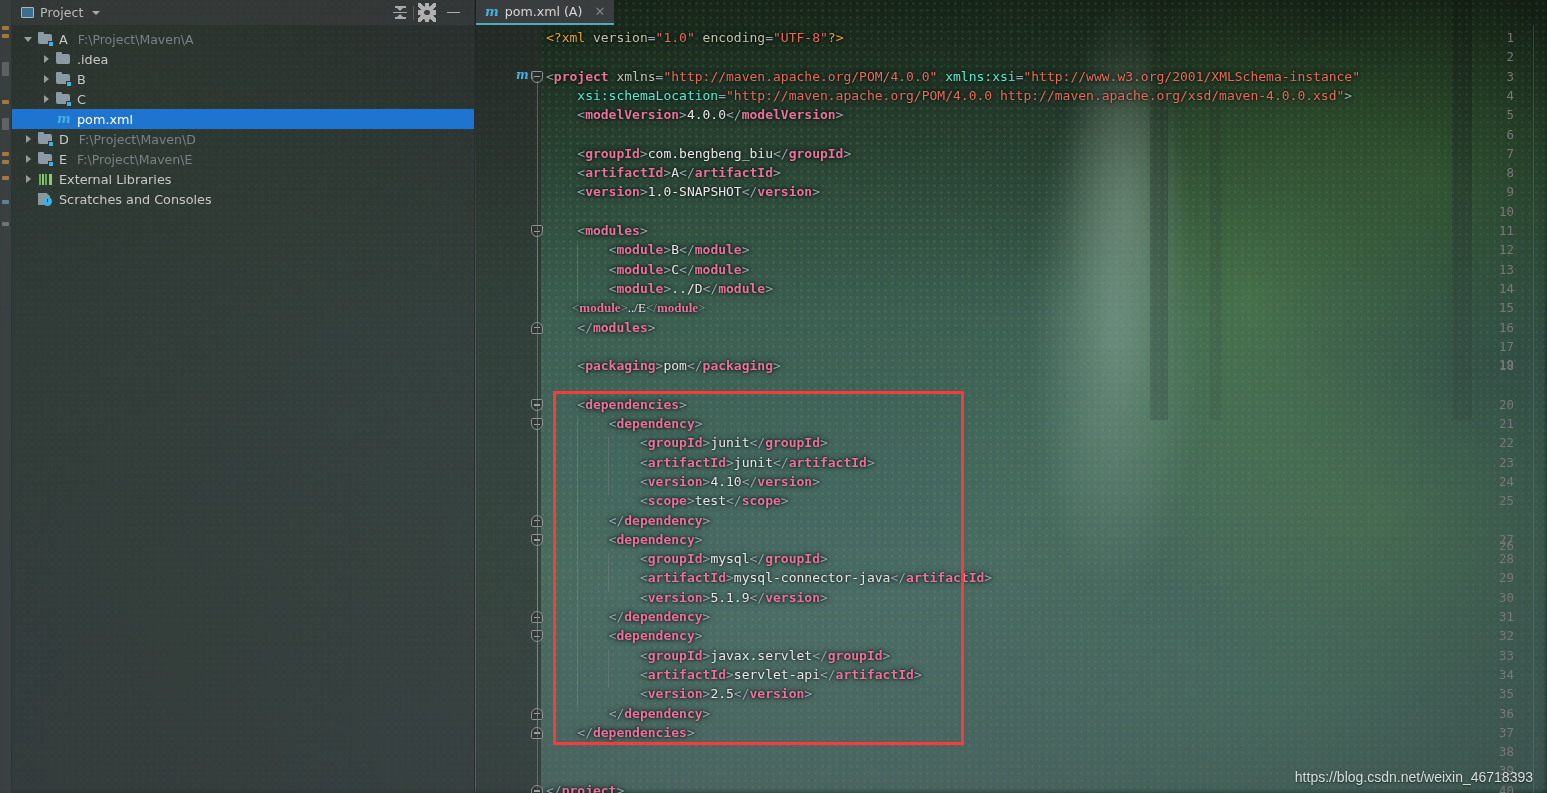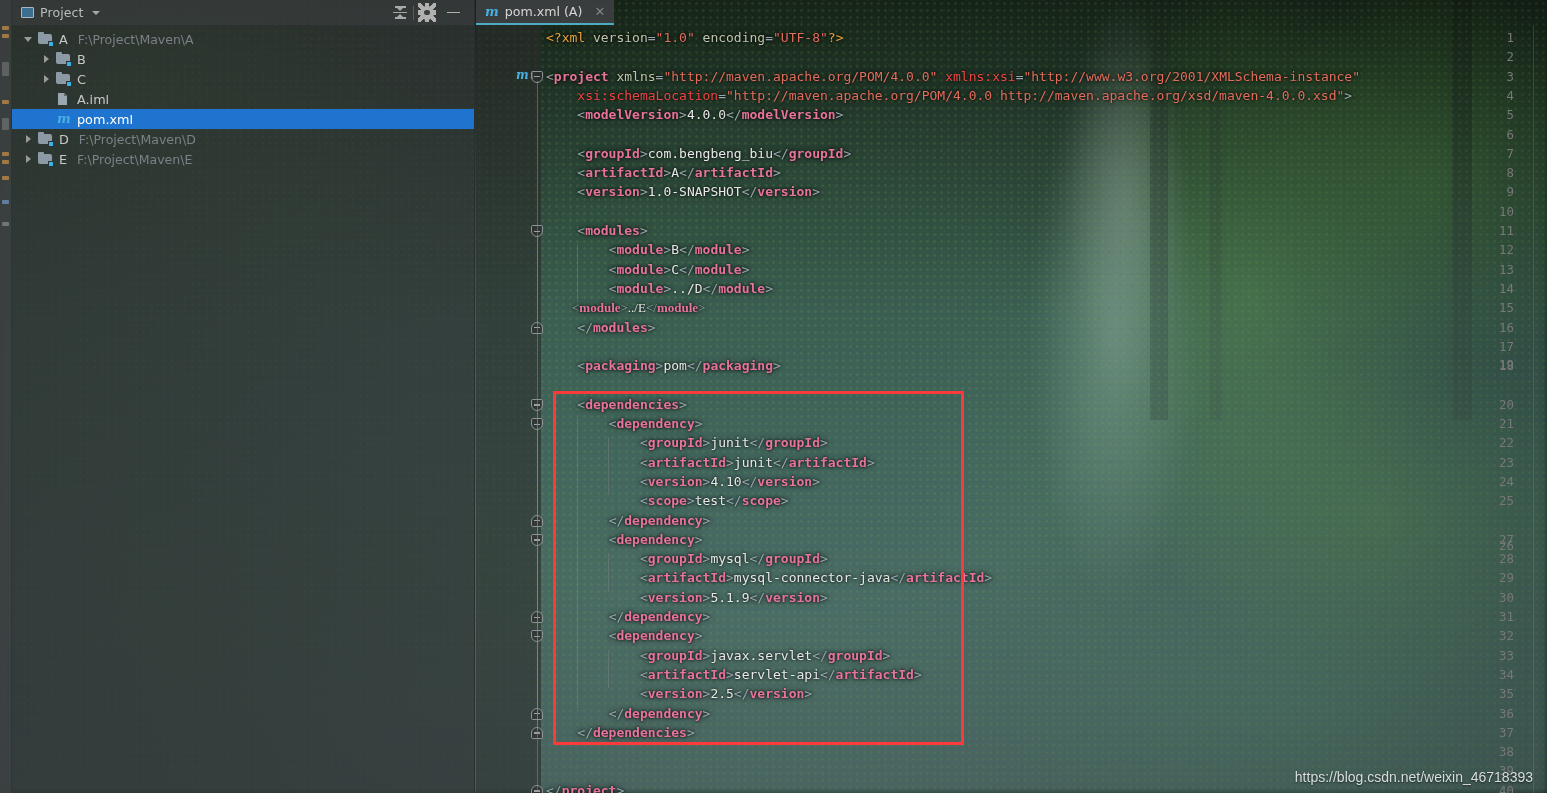--- a/index.html
+++ b/index.html
@@ -209,21 +209,21 @@
   }
   .codeline{
     position:absolute; left:70px; white-space:pre;
     font-family:"DejaVu Sans Mono", monospace; font-size:13px; letter-spacing:0px;
     text-shadow:0 0 3px rgba(0,0,0,.85), 0 0 6px rgba(0,0,0,.6);
   }
   .tag{ color:#e8749c; font-weight:bold; }
   .brk{ color:#9aa7b0; }
   .txt{ color:#e8e8e8; }
   .attr{ color:#bfc5ad; }
-  .attr2{ color:#ef4444; }
+  .attr2{ color:#5eead4; }
   .str{ color:#e26d5c; }
   .pi{ color:#e8a33d; }
   .pistr{ color:#e26d5c; }
 
   .redbox{
     position:absolute;
     border:3px solid #fb3b3b;
     pointer-events:none;
   }
   .watermark{
@@ -297,46 +297,46 @@
       <div class="row">
         <span class="arrow down"></span>
         <span class="ico">
             <i class="folder"></i>
             <i class="badge"></i>
           </span>
         <span class="label">A</span>
         <span class="path">F:\Project\Maven\A</span>
       </div>
 
-
       <div class="row" style="padding-left:28px">
         <span class="arrow right"></span>
         <span class="ico">
             <i class="folder"></i>
-            <i class="badge"></i>
-          </span>
-        <span class="label">B</span>
+          </span>
+        <span class="label">.idea</span>
       </div>
 
       <div class="row" style="padding-left:28px">
         <span class="arrow right"></span>
         <span class="ico">
             <i class="folder"></i>
             <i class="badge"></i>
           </span>
+        <span class="label">B</span>
+      </div>
+
+      <div class="row" style="padding-left:28px">
+        <span class="arrow right"></span>
+        <span class="ico">
+            <i class="folder"></i>
+            <i class="badge"></i>
+          </span>
         <span class="label">C</span>
       </div>
 
-      <div class="row" style="padding-left:28px">
-        <span class="arrow blank"></span>
-        <span class="ico">
-            <i class="iml"></i>
-          </span>
-        <span class="label">A.iml</span>
-      </div>
 
       <div class="row selected" style="padding-left:28px">
         <span class="arrow blank"></span>
         <span class="ico">
             <i class="mavm">m</i>
           </span>
         <span class="label">pom.xml</span>
       </div>
 
       <div class="row">
@@ -352,21 +352,36 @@
       <div class="row">
         <span class="arrow right"></span>
         <span class="ico">
             <i class="folder"></i>
             <i class="badge"></i>
           </span>
         <span class="label">E</span>
         <span class="path">F:\Project\Maven\E</span>
       </div>
 
-
+      <div class="row">
+        <span class="arrow right"></span>
+        <span class="ico">
+            <i class="libico"></i>
+          </span>
+        <span class="label">External Libraries</span>
+      </div>
+
+      <div class="row">
+        <span class="arrow blank"></span>
+        <span class="ico">
+            <i class="scratchico"></i>
+            <i class="scratchclock"></i>
+          </span>
+        <span class="label">Scratches and Consoles</span>
+      </div>
 
     </div>
   </div>
 
   <div class="editor">
 
     <div class="tabbar">
       <div class="tab">
         <span class="tabm">m</span>
         <span>pom.xml (A)</span>

